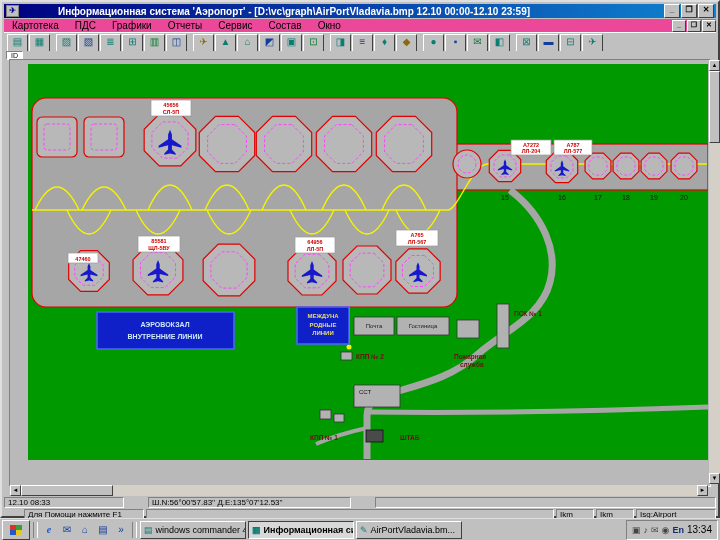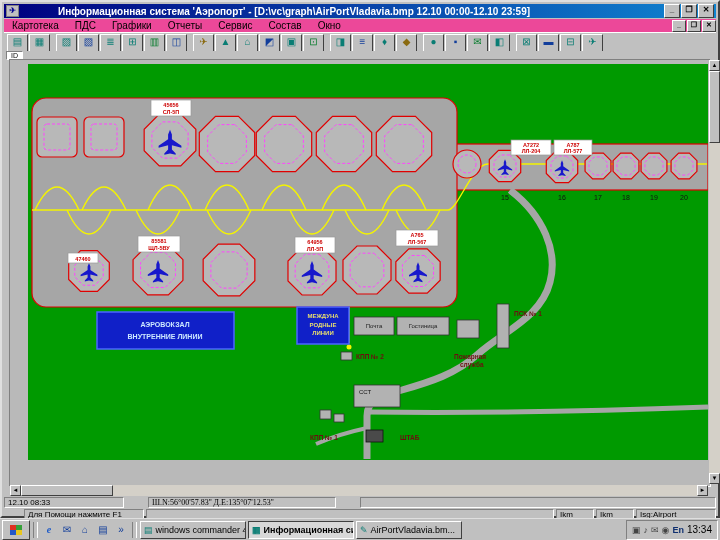--- a/index.html
+++ b/index.html
@@ -319,21 +319,21 @@
   </div>
 
   <div class="hscroll">
     <div class="sbtn" style="left:0;top:0;width:9px;height:9px;">◄</div>
     <div class="thumb" style="left:11px;top:0;width:90px;height:9px;"></div>
     <div class="sbtn" style="right:0;top:0;width:9px;height:9px;">►</div>
   </div>
 
   <div class="statusrow" style="top:495px;gap:24px;">
     <span class="cell" style="width:120px;">12.10 08:33</span>
-    <span class="cell" style="width:188px;font-family:Liberation Serif, serif;">Ш.N:56°00'57.83''  Д.E:135°07'12.53''</span>
+    <span class="cell" style="width:203px;">Ш.N:56°00'57.83''  Д.E:135°07'12.53''</span>
     <span class="cell" style="flex:1;"></span>
   </div>
   <div class="statusrow" style="top:507px;margin-left:20px;">
     <span class="cell" style="width:120px;">Для Помощи нажмите F1</span>
     <span class="cell" style="flex:1;"></span>
     <span class="cell" style="width:38px;">Ikm</span>
     <span class="cell" style="width:38px;">Ikm</span>
     <span class="cell" style="width:80px;">Isg:Airport</span>
   </div>
 </div>

